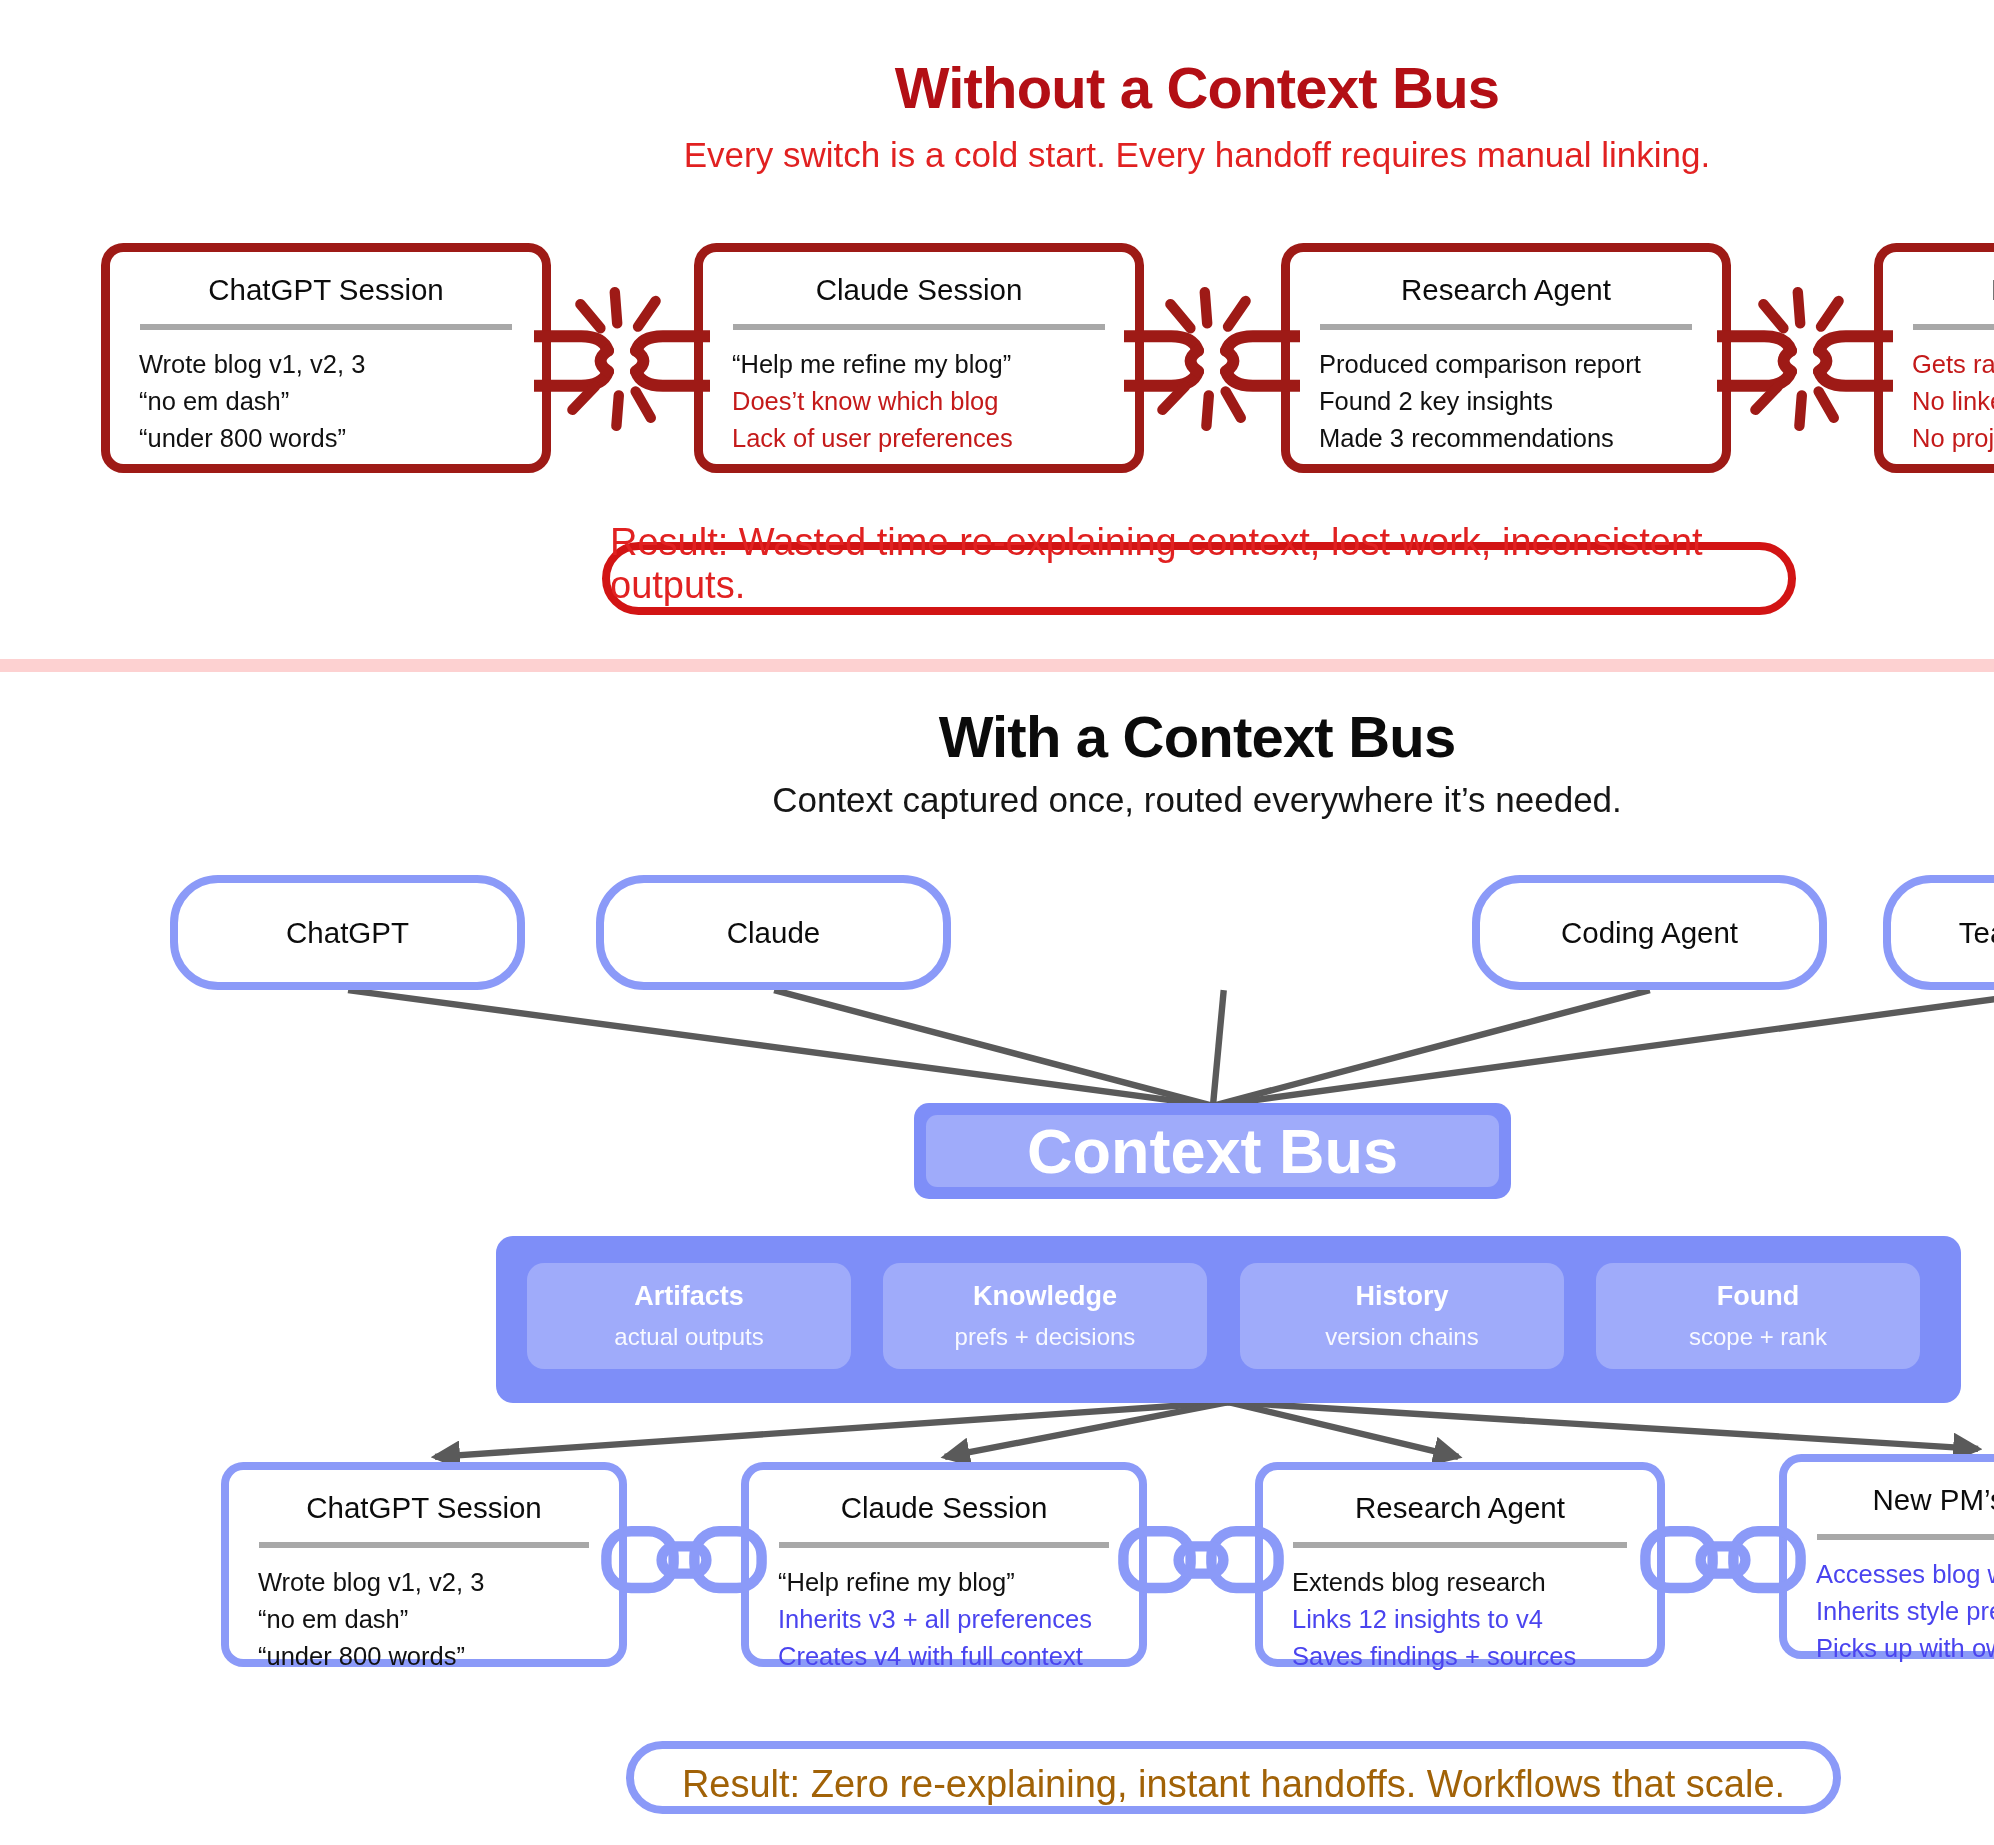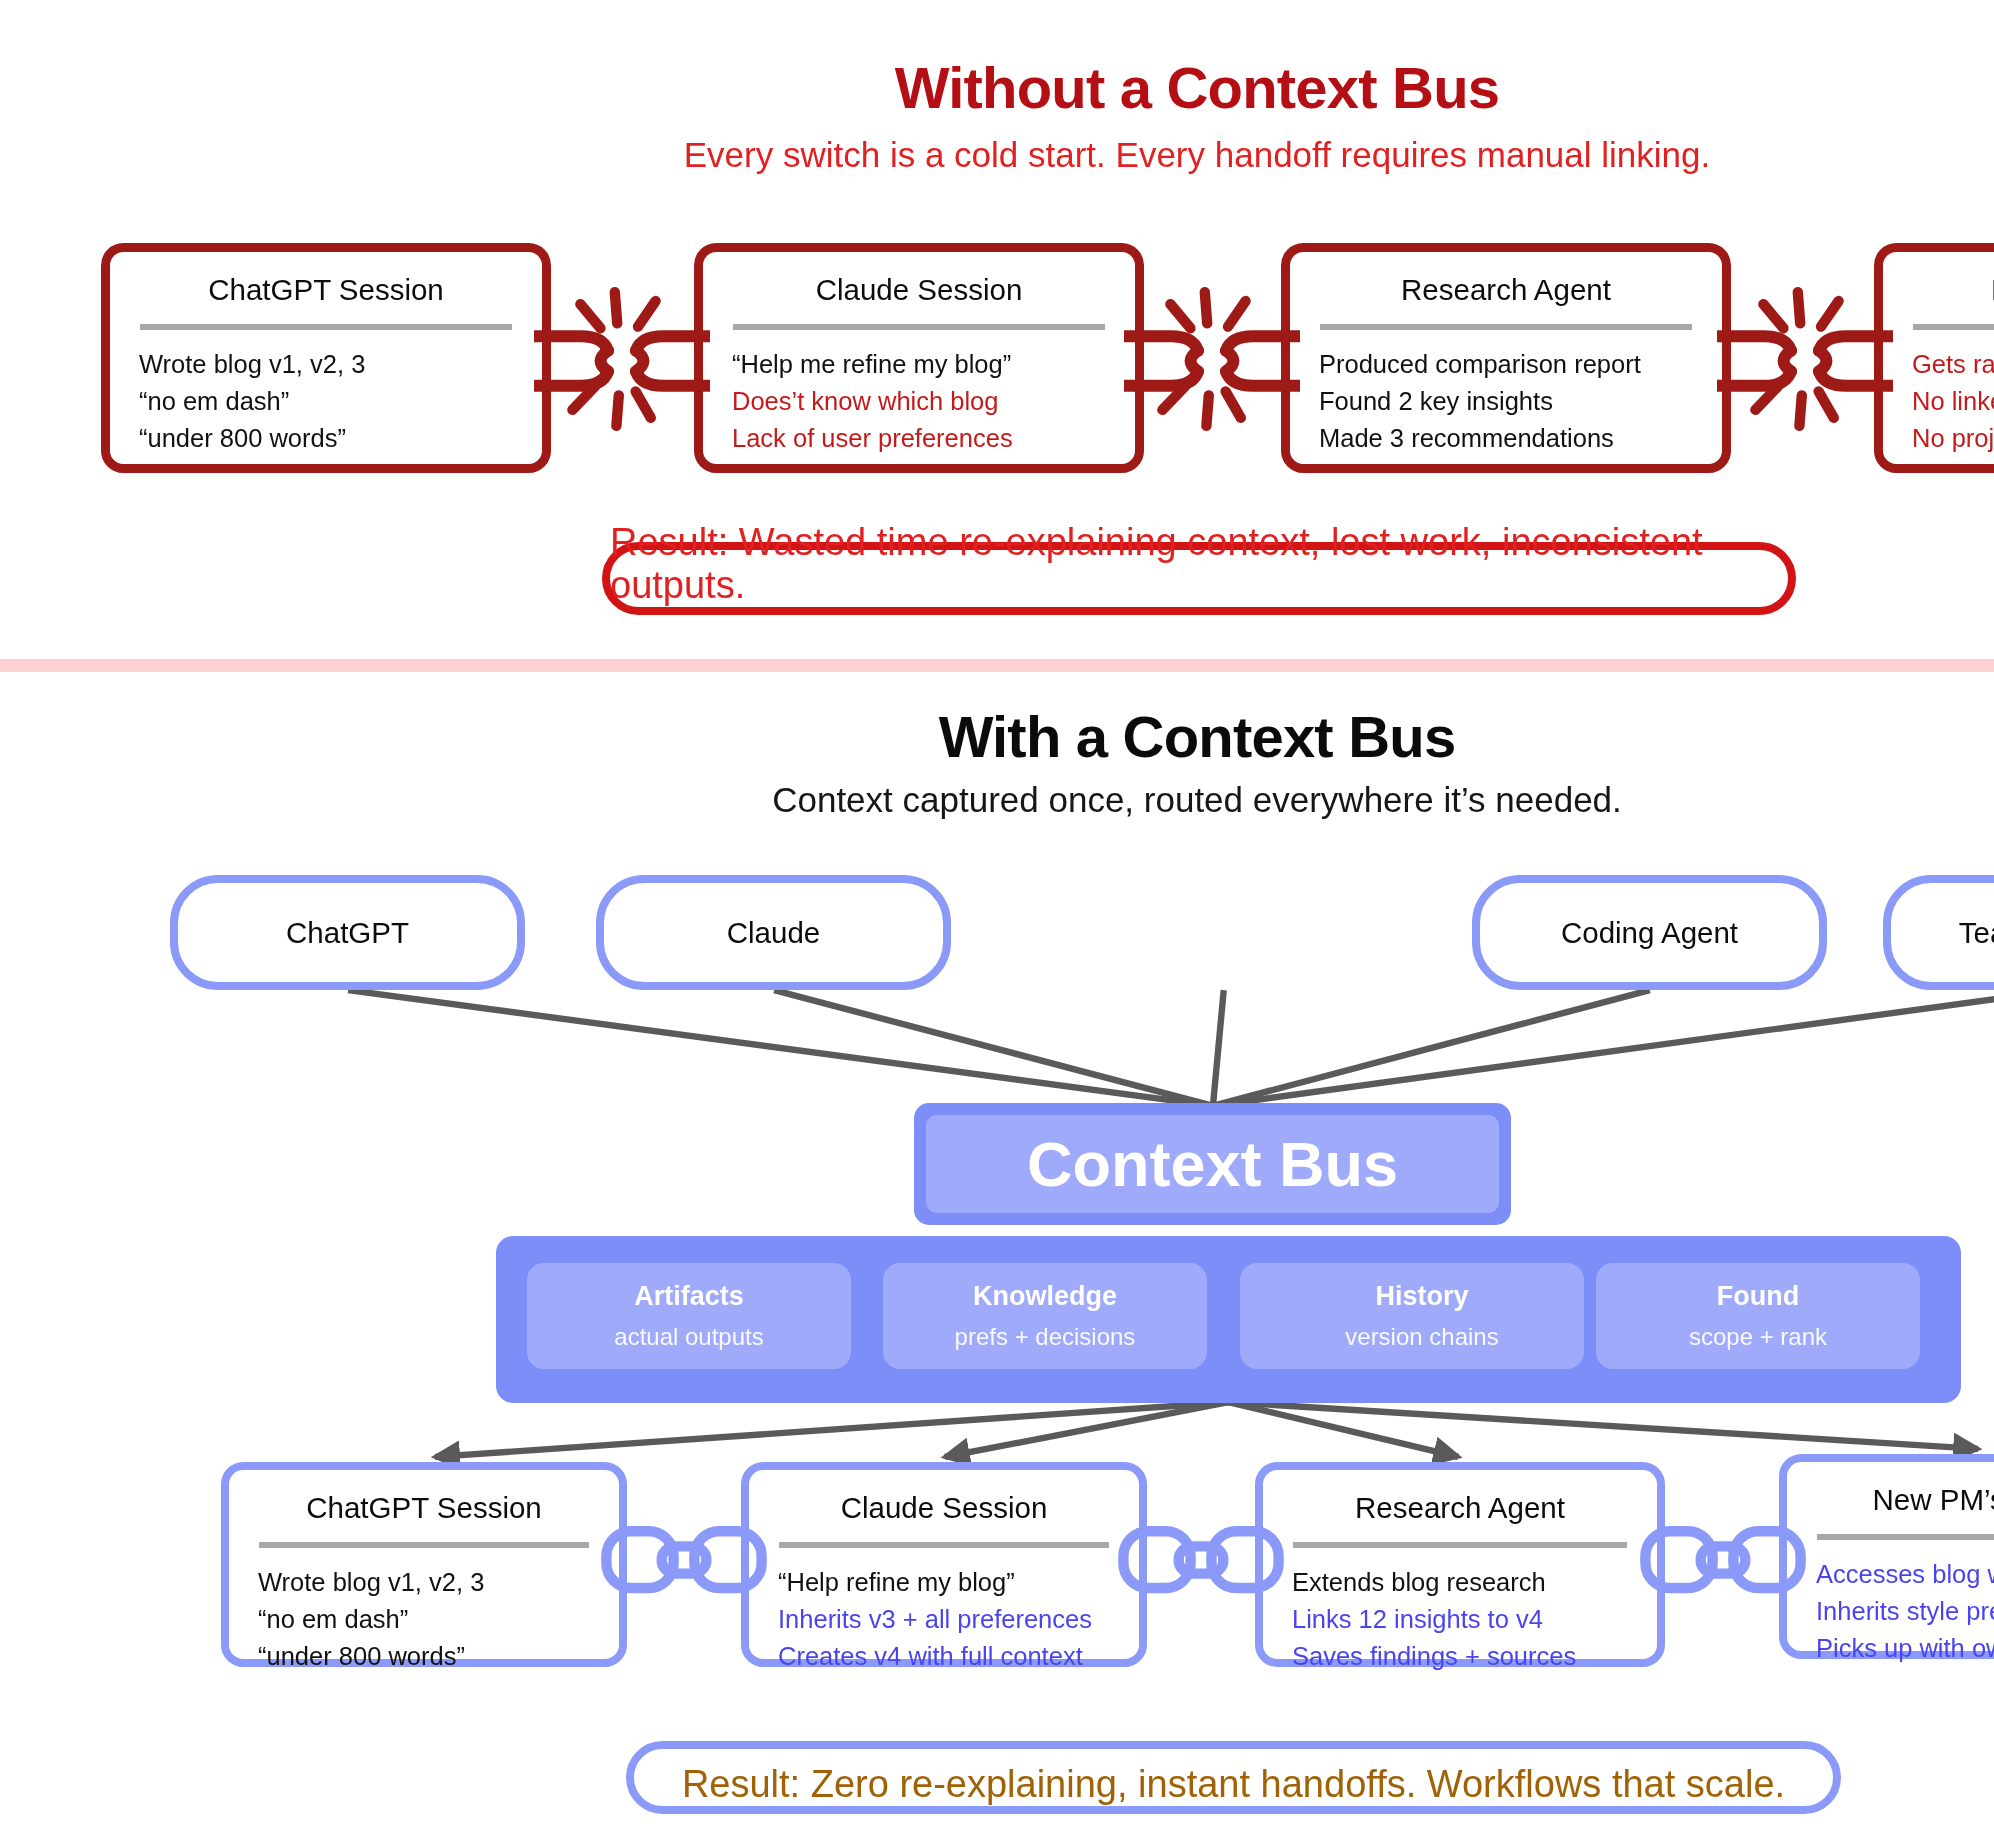--- a/index.html
+++ b/index.html
@@ -32,29 +32,29 @@
   #result-top{left:602px;top:542px;width:1194px;height:73px;border:8px solid #d21414;color:#e12121;}
   #result-bottom{left:626px;top:1741px;width:1215px;height:73px;border:8px solid #8b9af8;color:#a16207;}
   
   #pink-bar{position:absolute;left:0;top:659px;width:2394px;height:12.8px;background:#fdd1d1;}
   
   .src-pill{position:absolute;top:875px;width:355px;height:115px;box-sizing:border-box;background:#fff;
     border:8.8px solid #8b9af8;border-radius:48px;display:flex;align-items:center;justify-content:center;
     font-size:29.5px;color:#0c0c0c;z-index:2;}
   #pill1{left:170px;} #pill2{left:596px;} #pill3{left:1046px;} #pill4{left:1472px;} #pill5{left:1883px;}
   
-  #bus-outer{position:absolute;left:914px;top:1103px;width:597px;height:122px;background:#7e8ef8;
+  #bus-outer{position:absolute;left:914px;top:1103px;width:597px;height:96px;background:#7e8ef8;
     border-radius:15px;z-index:2;}
   #bus-inner{position:absolute;left:12px;top:12px;right:12px;bottom:12px;background:#9fabfa;border-radius:11.2px;
     display:flex;align-items:center;justify-content:center;color:#ffffff;font-weight:bold;font-size:63px;}
   #bus-bar{position:absolute;left:496px;top:1236px;width:1465px;height:167px;background:#7e8ef8;
     border-radius:17px;z-index:2;}
   .chip{position:absolute;top:1263px;width:324px;height:106px;background:#9fabfa;border-radius:17px;
     display:flex;flex-direction:column;align-items:center;justify-content:center;gap:10.4px;z-index:3;}
-  #chip1{left:527px;} #chip2{left:883px;} #chip3{left:1240px;padding-left:20px;} #chip4{left:1596px;}
+  #chip1{left:527px;} #chip2{left:883px;} #chip3{left:1240px;} #chip4{left:1596px;}
   .chip-title{font-size:27px;font-weight:bold;color:#ffffff;}
   .chip-sub{font-size:24px;color:rgba(255,255,255,0.93);}
   
   #lines-layer{position:absolute;left:0;top:0;z-index:1;}
   
   .chain{position:absolute;z-index:3;}
   #chainbrk1{left:534px;top:277px;} #chainbrk2{left:1124px;top:277px;} #chainbrk3{left:1717px;top:277px;}
   #chainlnk1{left:600px;top:1512px;} #chainlnk2{left:1117px;top:1512px;} #chainlnk3{left:1639px;top:1512px;}
 </style>
 </head>

